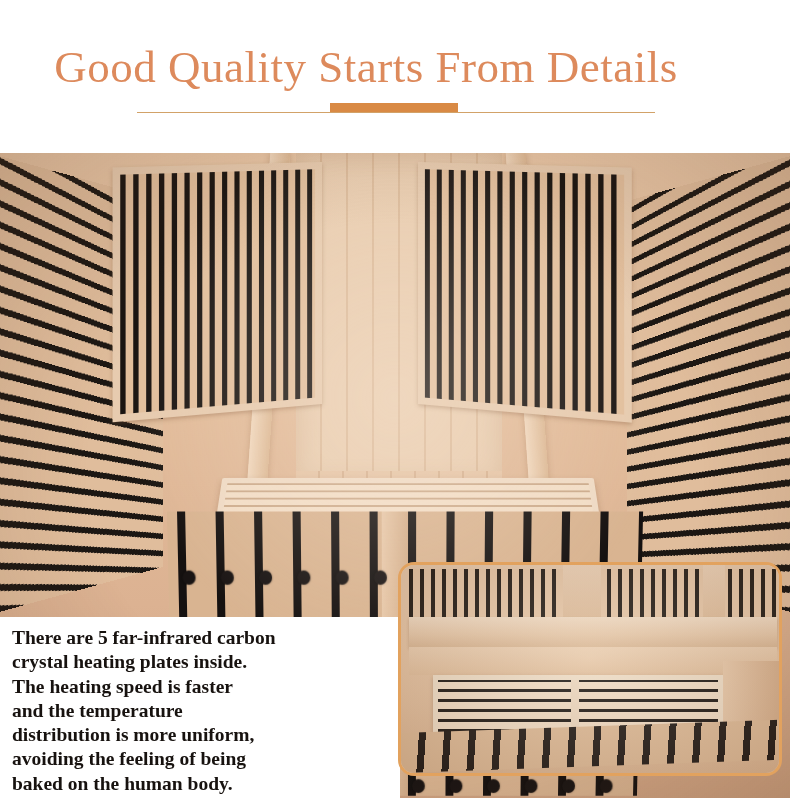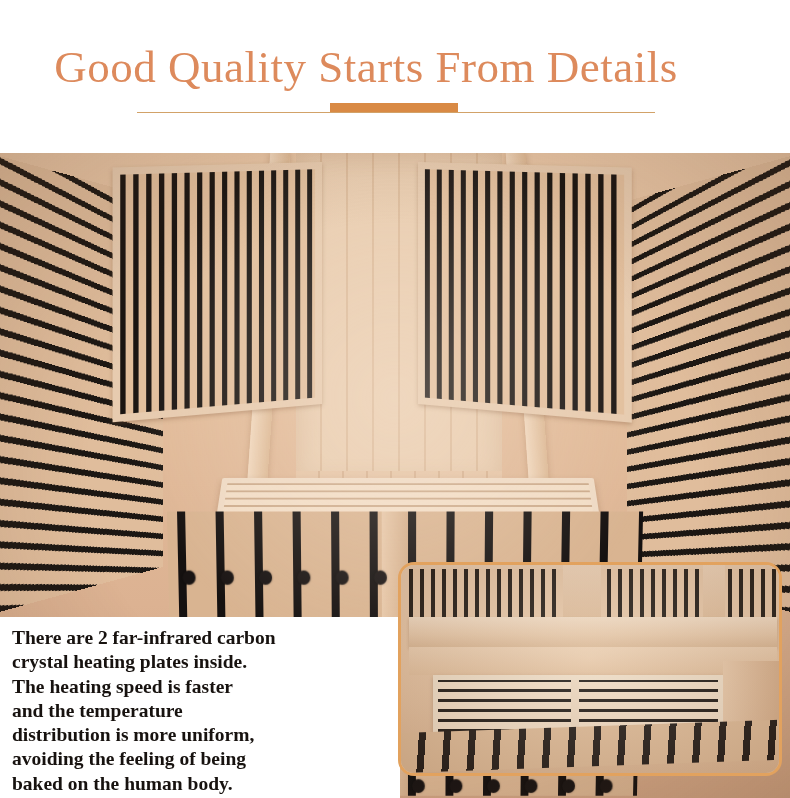--- a/index.html
+++ b/index.html
@@ -362,21 +362,21 @@
           <div class="dot" style="left: 394px; top: 268px;"></div>
           <div class="dot" style="left: 432px; top: 268px;"></div>
           <div class="dot" style="left: 470px; top: 268px;"></div>
         </div>
     </div>
 
     <div class="vignette"></div>
   </div>
 
   <div class="caption-panel">
-    <div class="caption-text">There are 2 far-infrared carbon
+    <div class="caption-text">There are 5 far-infrared carbon
 crystal heating plates inside.
 The heating speed is faster
  and the temperature
 distribution is more uniform,
 avoiding the feeling of being
 baked on the human body.</div>
   </div>
 
   <div class="inset">
     <div class="bg"></div>

